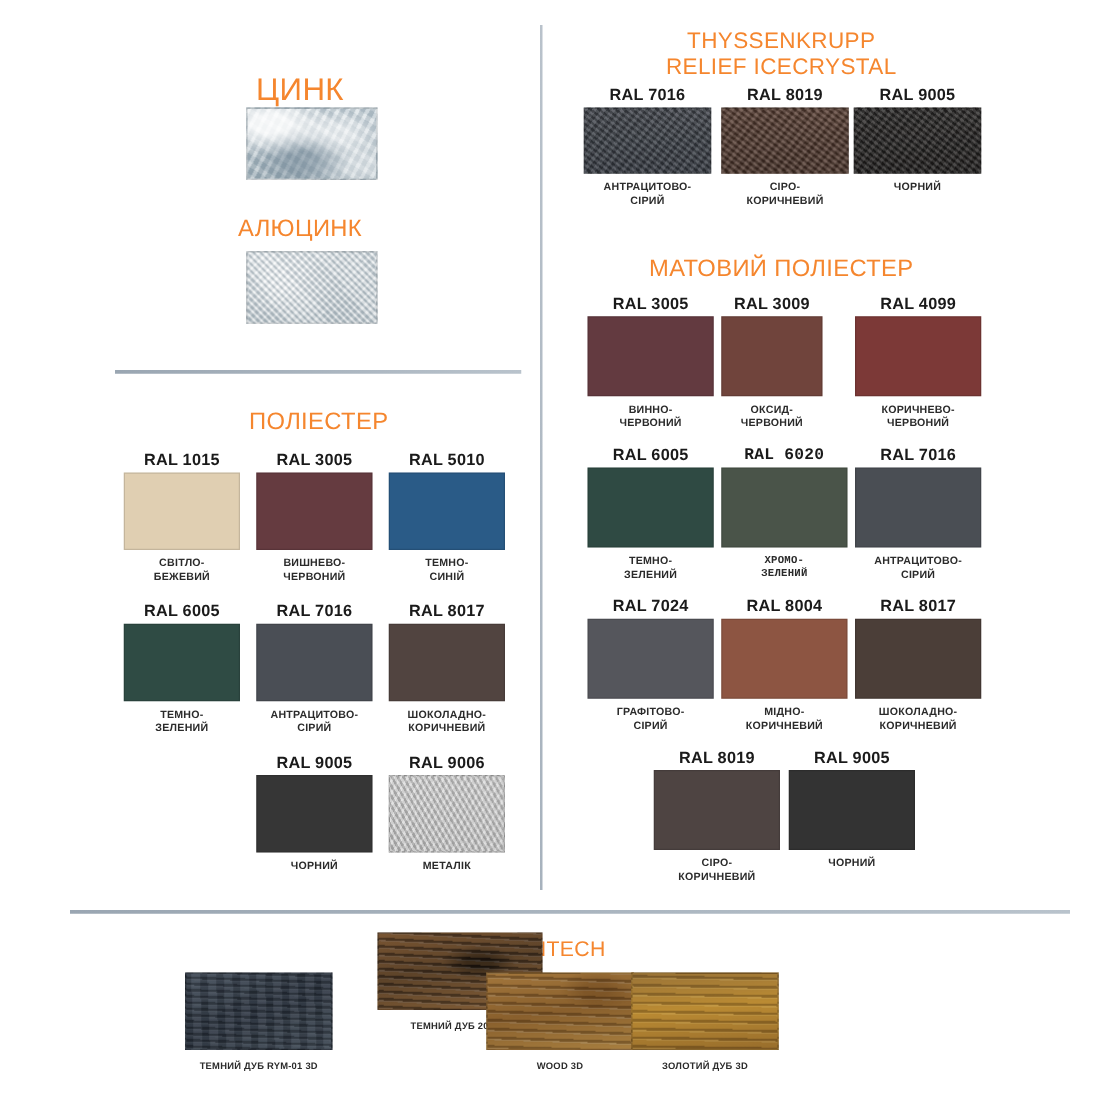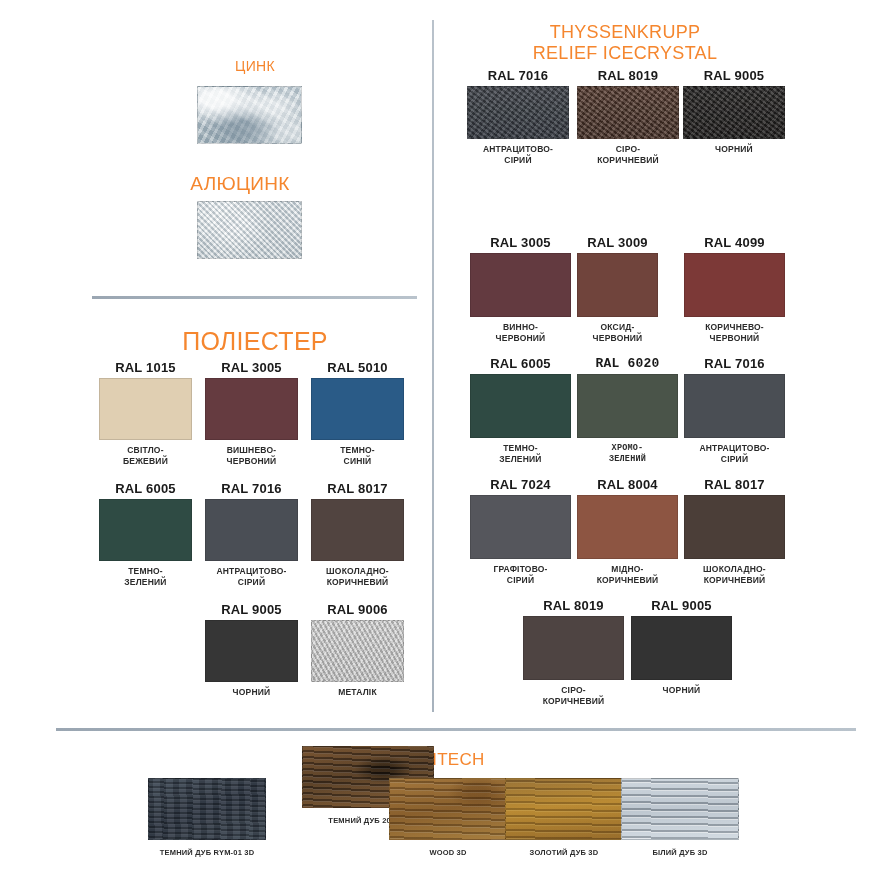--- a/index.html
+++ b/index.html
@@ -143,31 +143,31 @@
 </style>
 </head>
 <body>
 
 <div class="page">
 
   <div class="v-divider"></div>
   <div class="h-divider left-rule"></div>
   <div class="h-divider bottom-rule"></div>
 
-  <div class="sec-title" style="left:175px;top:58px;width:160px;font-size:14px;">ЦИНК</div>
+  <div class="sec-title" style="left:160px;top:58px;width:160px;font-size:25px;">ЦИНК</div>
   <div class="swatch" style="left:197px;top:86px;width:105px;">
     <div class="chip tex-zinc" style="height:58px;"></div>
   </div>
 
   <div class="sec-title" style="left:160px;top:173px;width:160px;font-size:19px;">АЛЮЦИНК</div>
   <div class="swatch" style="left:197px;top:201px;width:105px;">
     <div class="chip tex-alu" style="height:58px;"></div>
   </div>
 
-  <div class="sec-title" style="left:125px;top:327px;width:260px;font-size:25px;">ПОЛІЕСТЕР</div>
+  <div class="sec-title" style="left:125px;top:327px;width:260px;font-size:19px;">ПОЛІЕСТЕР</div>
 
   <div class="swatch" style="left:99px;top:360px;width:93px;">
     <div class="ral">RAL 1015</div>
     <div class="chip" id="p0" style="height: 62px; background: rgb(224, 207, 178);"></div>
     <div class="cname">СВІТЛО-
 БЕЖЕВИЙ</div>
   </div>
   <div class="swatch" style="left:205px;top:360px;width:93px;">
     <div class="ral">RAL 3005</div>
     <div class="chip" id="p1" style="height: 62px; background: rgb(101, 59, 64);"></div>
@@ -225,20 +225,21 @@
     <div class="chip tex-brown" style="height:53px;"></div>
     <div class="cname">СІРО-
 КОРИЧНЕВИЙ</div>
   </div>
   <div class="swatch" style="left:683px;top:68px;width:102px;">
     <div class="ral">RAL 9005</div>
     <div class="chip tex-black" style="height:53px;"></div>
     <div class="cname">ЧОРНИЙ</div>
   </div>
 
+  <div class="sec-title" style="left:465px;top:205px;width:320px;font-size:19px;">МАТОВИЙ ПОЛІЕСТЕР</div>
 
   <div class="swatch" style="left:470px;top:235px;width:101px;">
     <div class="ral">RAL 3005</div>
     <div class="chip" id="m0" style="height: 64px; background: rgb(99, 58, 64);"></div>
     <div class="cname">ВИННО-
 ЧЕРВОНИЙ</div>
   </div>
   <div class="swatch" style="left:577px;top:235px;width:81px;">
     <div class="ral">RAL 3009</div>
     <div class="chip" id="m1" style="height: 64px; background: rgb(112, 68, 60);"></div>
@@ -321,20 +322,14 @@
         <div class="wood wood-wood3d"></div>
       </div>
     <div class="cname" style="font-size:7.5px;margin-top:8px;">WOOD 3D</div>
   </div>
   <div class="swatch" style="left:505px;top:778px;width:118px;">
     <div style="height:62px;">
         <div class="wood wood-gold"></div>
       </div>
     <div class="cname" style="font-size:7.5px;margin-top:8px;">ЗОЛОТИЙ ДУБ 3D</div>
   </div>
-  <div class="swatch" style="left:621px;top:778px;width:118px;">
-    <div style="height:62px;">
-        <div class="wood wood-white"></div>
-      </div>
-    <div class="cname" style="font-size:7.5px;margin-top:8px;">БІЛИЙ ДУБ 3D</div>
-  </div>
 
 </div>
 
 </body></html>

